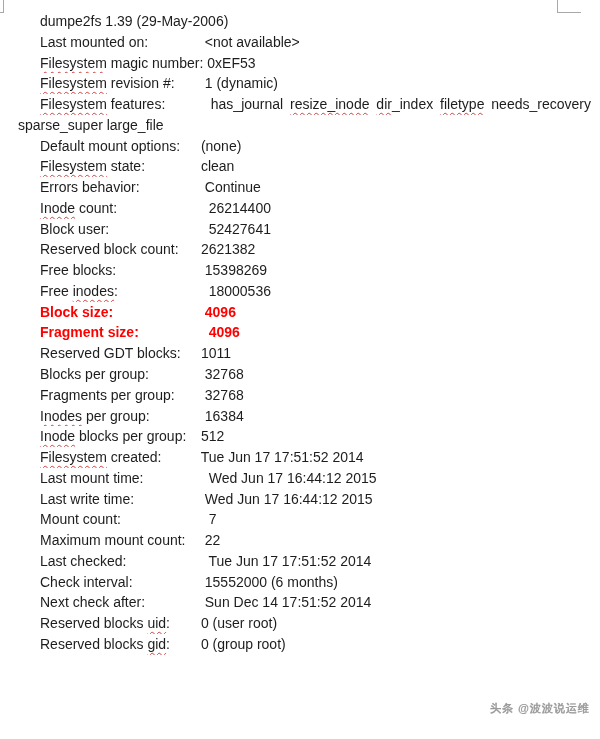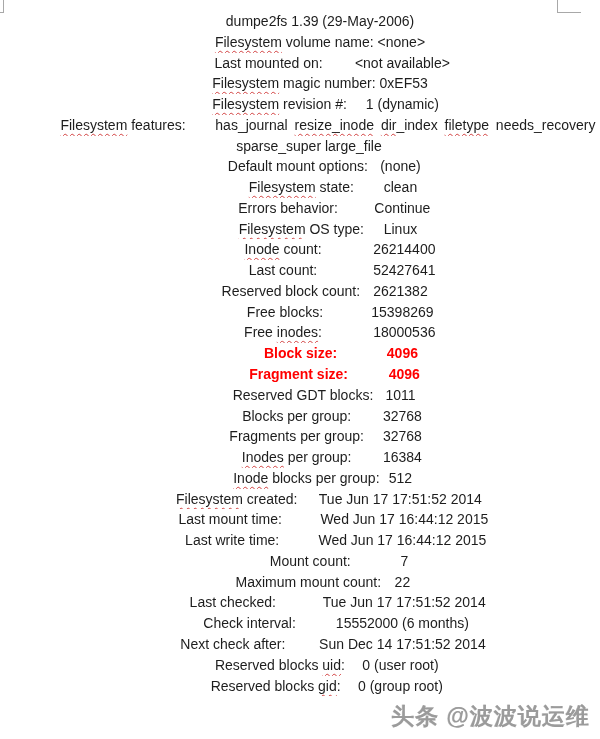--- a/index.html
+++ b/index.html
@@ -19,21 +19,21 @@
     width: 3px; height: 12px;
     border-right: 1px solid var(--crop, #a8a8a8);
     border-bottom: 1px solid var(--crop, #a8a8a8);
   }
   .mark-right {
     position: absolute; left: 557px; top: 0;
     width: 23px; height: 12px;
     border-left: 1px solid var(--crop, #a8a8a8);
     border-bottom: 1px solid var(--crop, #a8a8a8);
   }
-  .lines { position: absolute; top: 11px; left: 10px; right: 0; text-align: center; }
+  .lines { position: absolute; top: 11px; left: 10px; right: 0; }
   .line {
     height: 20.77px;
     line-height: 20.77px;
     padding-left: 30px;
     white-space: pre;
     overflow: hidden;
   }
   .line.continuation { padding-left: 2px; margin-left: 6px; }
   .line .label { display: inline-block; min-width: 157px; }
   .line .plain { display: inline; }
@@ -43,47 +43,45 @@
     text-decoration-style: wavy;
     text-decoration-color: var(--sq, #d24040);
     text-decoration-thickness: 1px;
     text-underline-offset: 3px;
   }
   [data-name="line-features"] .value { word-spacing: 3px; }
   .watermark {
     position: absolute;
     top: 701px;
     right: 10px;
-    font-size: 23px;
+    font-size: 11px;
     font-weight: 700;
     letter-spacing: 1px;
     color: var(--wm, #9b9b9b);
     text-shadow: 1px 1px 0 #ffffff, -0.5px -0.5px 0 #c8c8c8;
   }
 </style>
 </head>
 <body>
 
 <div class="page" data-name="document-page">
   <div class="mark-left" data-name="page-margin-mark-left"></div>
   <div class="mark-right" data-name="page-margin-mark-right"></div>
   <div class="lines" data-name="dumpe2fs-output">
       <div class="line" data-name="line-version"><span class="plain" data-name="line-label"><span data-name="text-segment">dumpe2fs 1.39 (29-May-2006)</span></span></div>
-      <div class="line" data-name="line-volume-name"><span class="label" data-name="line-label"><span class="sq" data-name="spellcheck-flagged-word">Filesystem</span><span data-name="text-segment"> volume name:</span></span><span class="value" data-name="line-value"><span data-name="text-segment"> &lt;none&gt;</span></span></div>
       <div class="line" data-name="line-last-mounted-on"><span class="label" data-name="line-label"><span data-name="text-segment">Last mounted on:</span></span><span class="value" data-name="line-value"><span data-name="text-segment">  &lt;not available&gt;</span></span></div>
       <div class="line" data-name="line-magic-number"><span class="label" data-name="line-label"><span class="sq" data-name="spellcheck-flagged-word">Filesystem</span><span data-name="text-segment"> magic number:</span></span><span class="value" data-name="line-value"><span data-name="text-segment"> 0xEF53</span></span></div>
       <div class="line" data-name="line-revision"><span class="label" data-name="line-label"><span class="sq" data-name="spellcheck-flagged-word">Filesystem</span><span data-name="text-segment"> revision #:</span></span><span class="value" data-name="line-value"><span data-name="text-segment">  1 (dynamic)</span></span></div>
       <div class="line" data-name="line-features"><span class="label" data-name="line-label"><span class="sq" data-name="spellcheck-flagged-word">Filesystem</span><span data-name="text-segment"> features:</span></span><span class="value" data-name="line-value"><span data-name="text-segment">  has_journal </span><span class="sq" data-name="spellcheck-flagged-word">resize_inode</span><span data-name="text-segment"> </span><span class="sq" data-name="spellcheck-flagged-word">dir</span><span data-name="text-segment">_index </span><span class="sq" data-name="spellcheck-flagged-word">filetype</span><span data-name="text-segment"> needs_recovery</span></span></div>
       <div class="line continuation" data-name="line-features-continuation"><span class="plain" data-name="line-label"><span data-name="text-segment">sparse_super large_file</span></span></div>
       <div class="line" data-name="line-default-mount-options"><span class="label" data-name="line-label"><span data-name="text-segment">Default mount options:</span></span><span class="value" data-name="line-value"><span data-name="text-segment"> (none)</span></span></div>
       <div class="line" data-name="line-filesystem-state"><span class="label" data-name="line-label"><span class="sq" data-name="spellcheck-flagged-word">Filesystem</span><span data-name="text-segment"> state:</span></span><span class="value" data-name="line-value"><span data-name="text-segment"> clean</span></span></div>
       <div class="line" data-name="line-errors-behavior"><span class="label" data-name="line-label"><span data-name="text-segment">Errors behavior:</span></span><span class="value" data-name="line-value"><span data-name="text-segment">  Continue</span></span></div>
-      <div class="line" data-name="line-os-type"><span class="label" data-name="line-label"><span class="sq" data-name="spellcheck-flagged-word">Filesystem</span><span data-name="text-segment"> OS type:</span></span><span class="value" data-name="line-value"><span data-name="text-segment"> Linux</span></span></div>
       <div class="line" data-name="line-inode-count"><span class="label" data-name="line-label"><span class="sq" data-name="spellcheck-flagged-word">Inode</span><span data-name="text-segment"> count:</span></span><span class="value" data-name="line-value"><span data-name="text-segment">   26214400</span></span></div>
-      <div class="line" data-name="line-block-count"><span class="label" data-name="line-label"><span data-name="text-segment">Last count:</span></span><span class="value" data-name="line-value"><span data-name="text-segment">   52427641</span></span></div>
+      <div class="line" data-name="line-block-count"><span class="label" data-name="line-label"><span data-name="text-segment">Block user:</span></span><span class="value" data-name="line-value"><span data-name="text-segment">   52427641</span></span></div>
       <div class="line" data-name="line-reserved-block-count"><span class="label" data-name="line-label"><span data-name="text-segment">Reserved block count:</span></span><span class="value" data-name="line-value"><span data-name="text-segment"> 2621382</span></span></div>
       <div class="line" data-name="line-free-blocks"><span class="label" data-name="line-label"><span data-name="text-segment">Free blocks:</span></span><span class="value" data-name="line-value"><span data-name="text-segment">  15398269</span></span></div>
       <div class="line" data-name="line-free-inodes"><span class="label" data-name="line-label"><span data-name="text-segment">Free </span><span class="sq" data-name="spellcheck-flagged-word">inodes</span><span data-name="text-segment">:</span></span><span class="value" data-name="line-value"><span data-name="text-segment">   18000536</span></span></div>
       <div class="line red" data-name="line-block-size"><span class="label" data-name="line-label"><span data-name="text-segment">Block size:</span></span><span class="value" data-name="line-value"><span data-name="text-segment">  4096</span></span></div>
       <div class="line red" data-name="line-fragment-size"><span class="label" data-name="line-label"><span data-name="text-segment">Fragment size:</span></span><span class="value" data-name="line-value"><span data-name="text-segment">   4096</span></span></div>
       <div class="line" data-name="line-reserved-gdt-blocks"><span class="label" data-name="line-label"><span data-name="text-segment">Reserved GDT blocks:</span></span><span class="value" data-name="line-value"><span data-name="text-segment"> 1011</span></span></div>
       <div class="line" data-name="line-blocks-per-group"><span class="label" data-name="line-label"><span data-name="text-segment">Blocks per group:</span></span><span class="value" data-name="line-value"><span data-name="text-segment">  32768</span></span></div>
       <div class="line" data-name="line-fragments-per-group"><span class="label" data-name="line-label"><span data-name="text-segment">Fragments per group:</span></span><span class="value" data-name="line-value"><span data-name="text-segment">  32768</span></span></div>
       <div class="line" data-name="line-inodes-per-group"><span class="label" data-name="line-label"><span class="sq" data-name="spellcheck-flagged-word">Inodes</span><span data-name="text-segment"> per group:</span></span><span class="value" data-name="line-value"><span data-name="text-segment">  16384</span></span></div>
       <div class="line" data-name="line-inode-blocks-per-group"><span class="label" data-name="line-label"><span class="sq" data-name="spellcheck-flagged-word">Inode</span><span data-name="text-segment"> blocks per group:</span></span><span class="value" data-name="line-value"><span data-name="text-segment"> 512</span></span></div>

